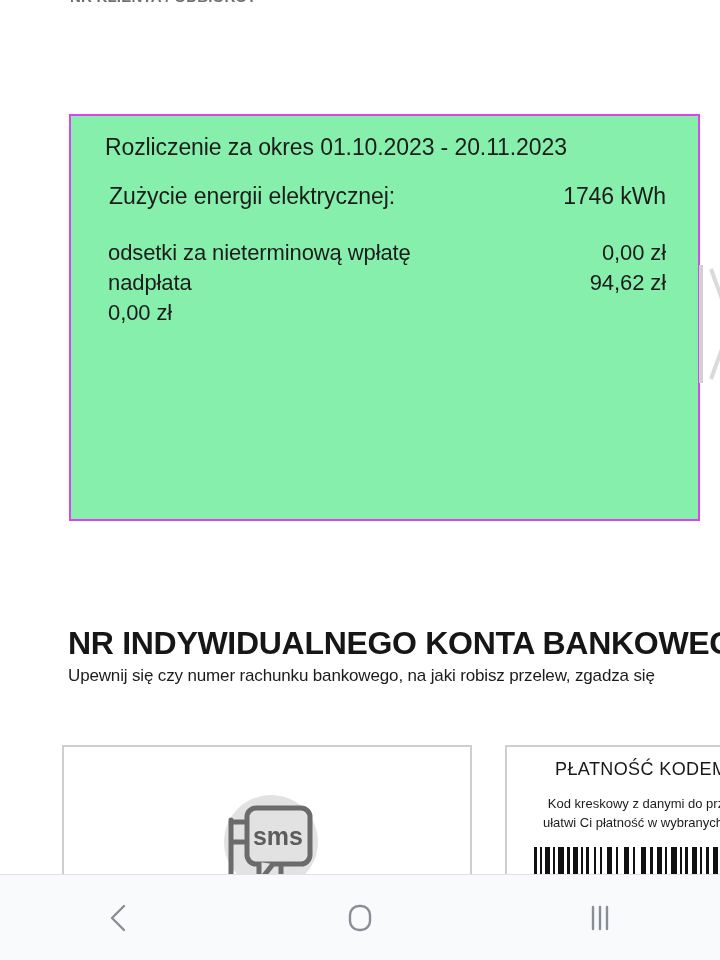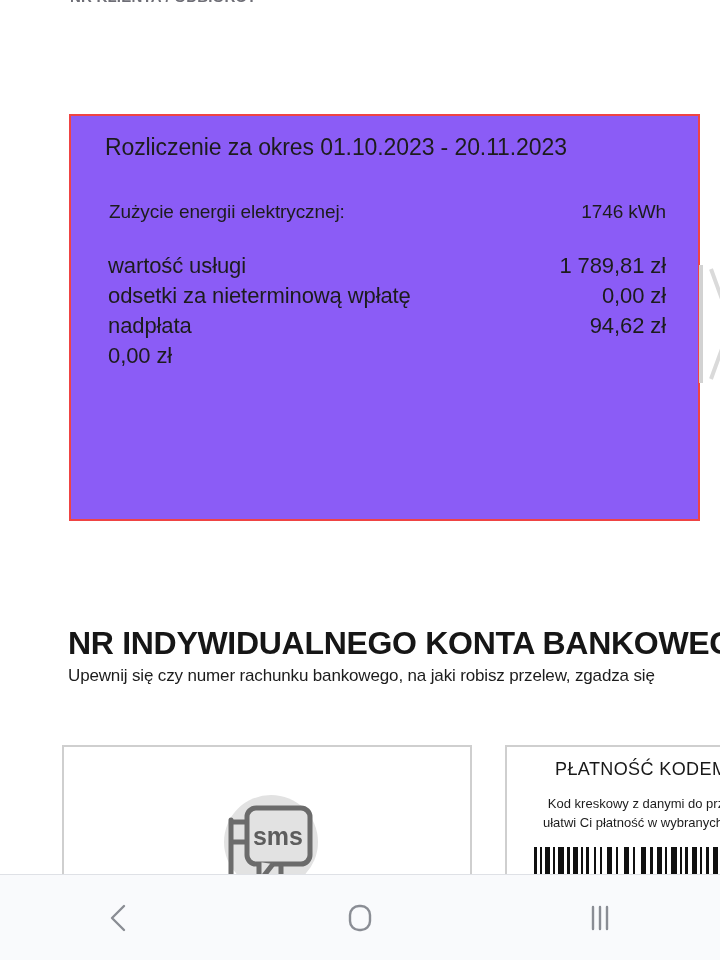--- a/index.html
+++ b/index.html
@@ -44,22 +44,22 @@
   }
 
   
   #summary-box {
     position: absolute;
     left: 69px;
     top: 114px;
     width: 631px;
     height: 407px;
     box-sizing: border-box;
-    border: 2px solid #ef4444;
-    background: #8b5cf6;
+    border: 2px solid #d946ef;
+    background: #86efac;
   }
 
   .summary-inner {
     position: absolute;
     left: 34px;
     top: 18px;
     right: 30px;
   }
 
   #settlement-period {
@@ -70,22 +70,22 @@
   }
 
   .row {
     display: flex;
     justify-content: space-between;
     align-items: baseline;
     white-space: nowrap;
   }
 
   #consumption-row {
-    margin-top: 40px;
-    font-size: 19px;
+    margin-top: 22px;
+    font-size: 23px;
     padding-left: 4px;
     padding-right: 2px;
     letter-spacing: -.1px;
   }
 
   #charges-list {
     margin-top: 28px;
     padding-left: 3px;
     padding-right: 2px;
   }
@@ -226,24 +226,20 @@
 
       <div id="settlement-period">Rozliczenie za okres 01.10.2023 - 20.11.2023</div>
 
       <div class="row" id="consumption-row">
         <span class="row-label">Zużycie energii elektrycznej:</span>
         <span class="row-value">1746 kWh</span>
       </div>
 
       <div id="charges-list">
 
-        <div class="row">
-          <span class="row-label">wartość usługi</span>
-          <span class="row-value">1 789,81 zł</span>
-        </div>
 
         <div class="row">
           <span class="row-label">odsetki za nieterminową wpłatę</span>
           <span class="row-value">0,00 zł</span>
         </div>
 
         <div class="row">
           <span class="row-label">nadpłata</span>
           <span class="row-value">94,62 zł</span>
         </div>

